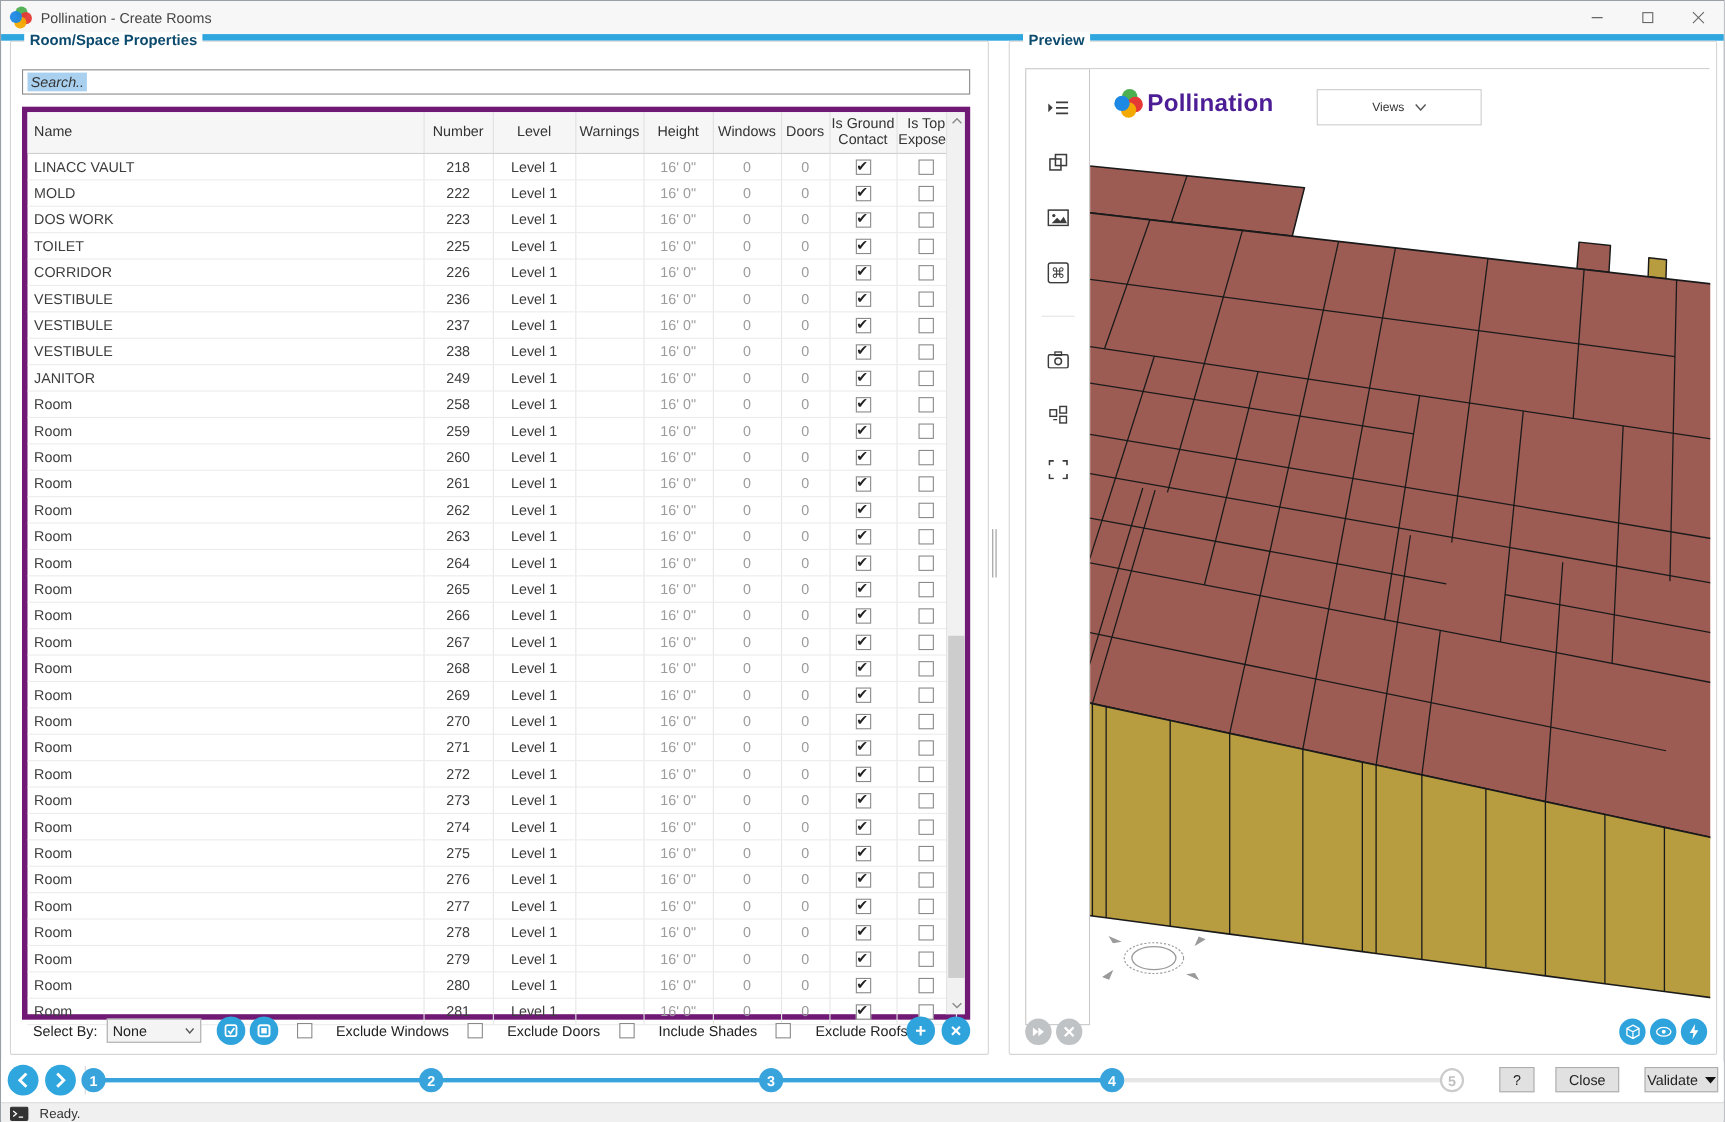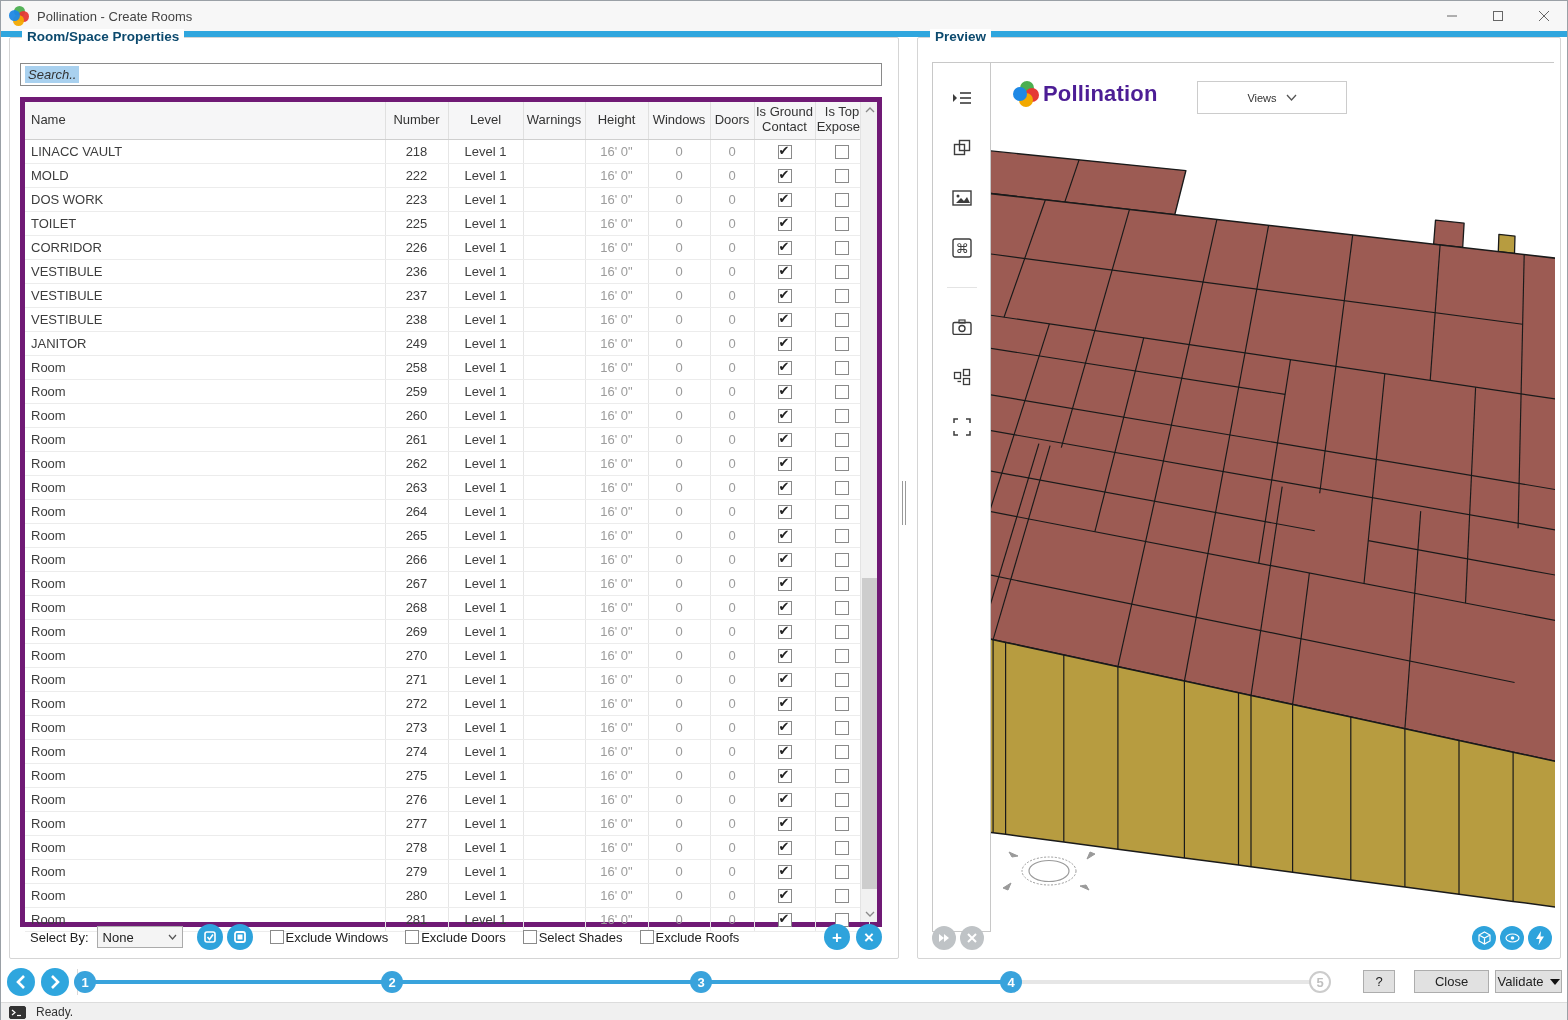--- a/index.html
+++ b/index.html
@@ -39,21 +39,21 @@
   
   .vscroll { position:absolute; right:0; top:0; width:17px; height:100%; background:#f1f1f1; border-left:1px solid #e3e3e3; }
   .vs-arrow { position:absolute; left:0; width:17px; height:16px; display:flex; align-items:center; justify-content:center; color:#8a8a8a; }
   .vs-thumb { position:absolute; left:1px; width:15px; background:#cdcdcd; top:58%; height:38%; }
 
   
   .left-footer { position:absolute; left:10px; top:884px; width:870px; height:30px; display:flex; align-items:center; font-size:13px; color:#222; }
   .selectby-label { margin-left:10px; }
   .combo { margin-left:8px; width:86px; height:22px; border:1px solid #ababab; background:#f4f4f4; display:flex; align-items:center; justify-content:space-between; padding:0 5px; font-size:13px; color:#222; }
   .blue-circle { width:26px; height:26px; border-radius:50%; background:#2ea3dc; display:flex; align-items:center; justify-content:center; color:#fff; flex:none; }
-  .footer-cb { display:flex; align-items:center; gap:2px; margin-left:17px; }
+  .footer-cb { display:flex; align-items:center; gap:22px; margin-left:17px; }
   .footer-right { position:absolute; right:8px; display:flex; gap:6px; }
   .plus-x { font-size:17px; font-weight:bold; line-height:1; }
 
   
   .preview-inner { position:absolute; left:14px; top:24px; width:622px; height:870px; border:1px solid #c8c8c8; background:#fff; }
   .pv-toolbar { position:absolute; left:0; top:0; width:58px; height:100%; border-right:1px solid #c8c8c8; display:flex; flex-direction:column; align-items:center; padding-top:24px; gap:28px; }
   .pv-tool { width:22px; height:22px; display:flex; align-items:center; justify-content:center; color:#3c3c3c; }
   .pv-divider { width:30px; height:1px; background:#e4e4e4; }
   .viewport { position:absolute; left:58px; top:0; width:564px; height:870px; overflow:hidden; background:#fff; }
   .logo { position:absolute; left:22px; top:18px; display:flex; align-items:center; gap:4px; }
@@ -543,21 +543,21 @@
           <label class="footer-cb">
             <span class="cb"></span>
             <span>Exclude Windows</span>
           </label>
           <label class="footer-cb">
             <span class="cb"></span>
             <span>Exclude Doors</span>
           </label>
           <label class="footer-cb">
             <span class="cb"></span>
-            <span>Select Shades</span>
+            <span>Include Shades</span>
           </label>
           <label class="footer-cb">
             <span class="cb"></span>
             <span>Exclude Roofs</span>
           </label>
         </div>
       <div class="footer-right">
         <div class="blue-circle">
             <span class="plus-x">+</span>
           </div>
@@ -762,21 +762,21 @@
         <div class="wiz-line gray" style="left: 1010px; width: 309px;"></div>
         <div class="step" style="left: 73px;">1</div>
         <div class="step" style="left: 380px;">2</div>
         <div class="step" style="left: 689px;">3</div>
         <div class="step" style="left: 999px;">4</div>
         <div class="step inactive" style="left: 1308px;">5</div>
       </div>
     <div class="wiz-btn" style="left:1362px;width:32px">
       <span>?</span>
     </div>
-    <div class="wiz-btn" style="left:1413px;width:75px">
+    <div class="wiz-btn" style="left:1413px;width:58px">
       <span>Close</span>
     </div>
     <div class="wiz-btn" style="left:1494px;width:67px">
       <span>Validate</span>
       <span class="tri-down"></span>
     </div>
   </div>
 
   <div class="statusbar">
     <svg width="17" height="13" style="margin-left:8px">

